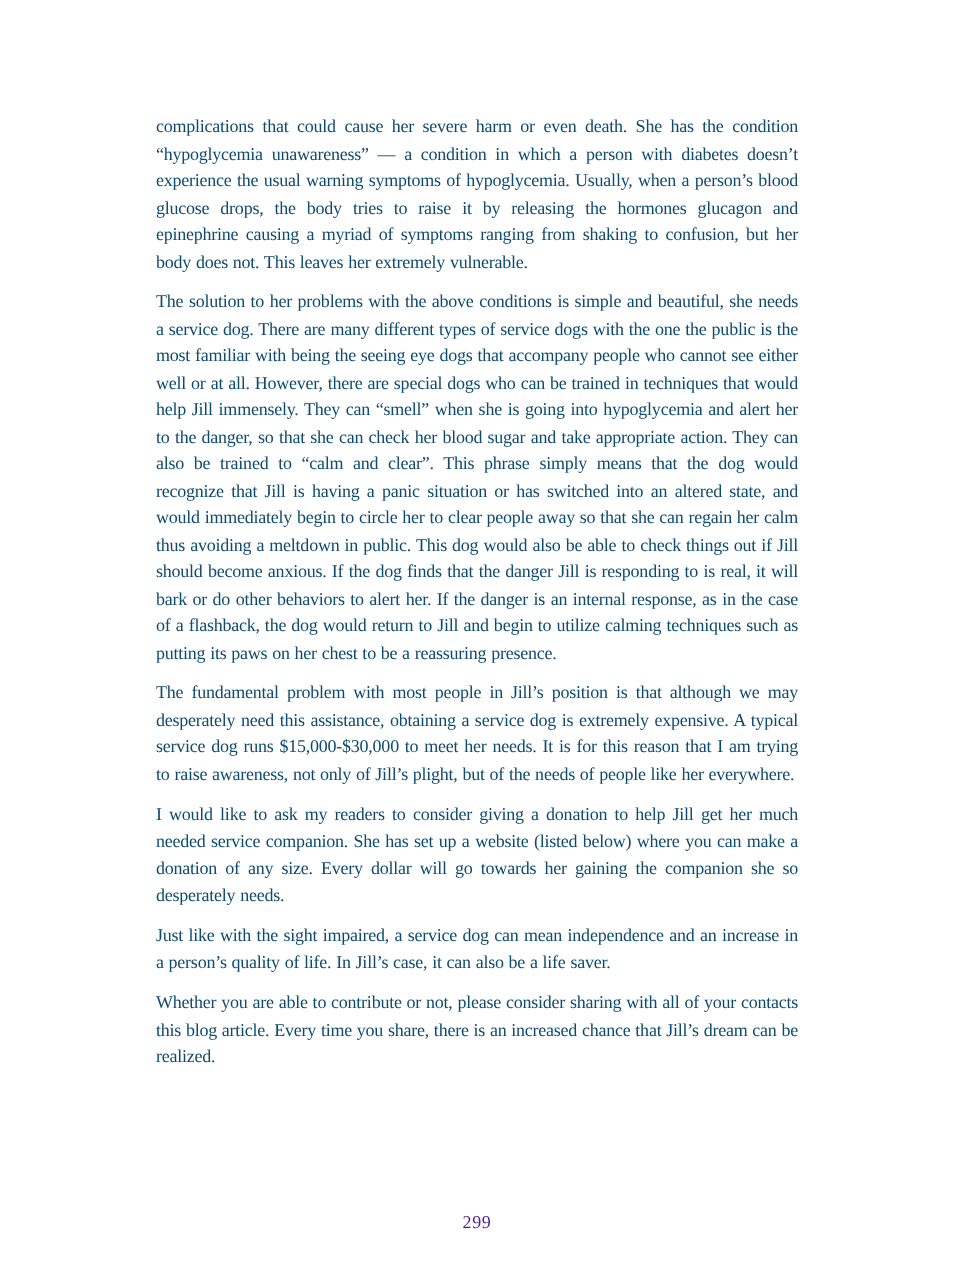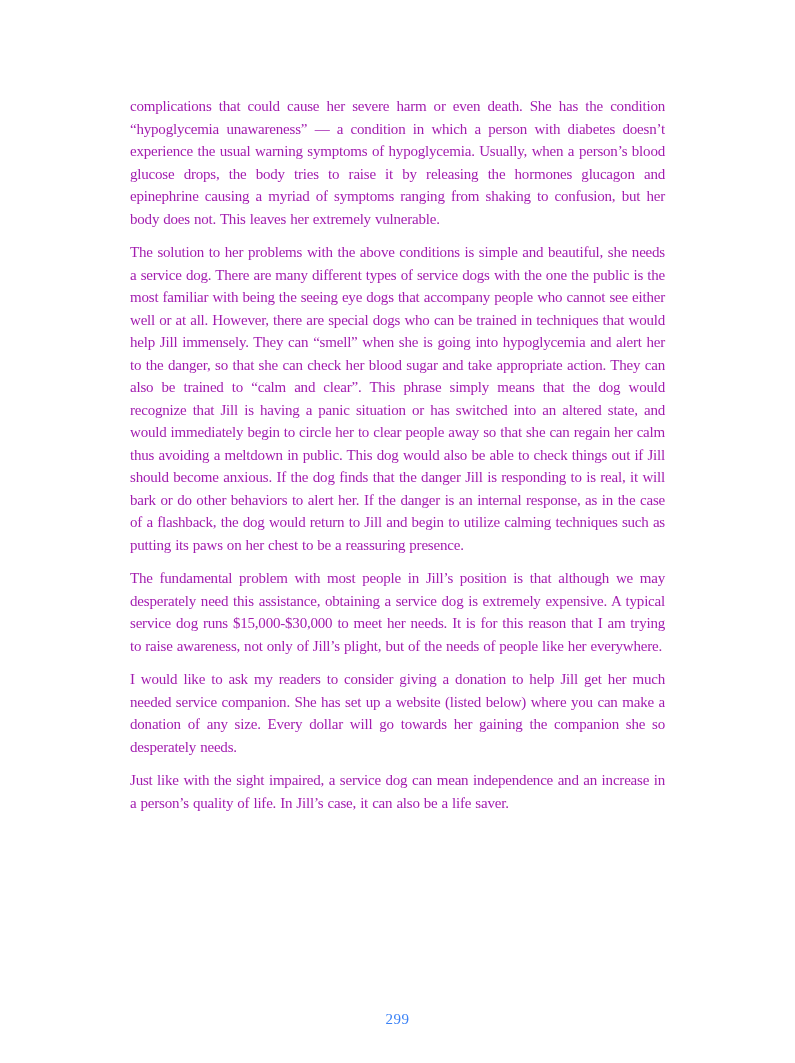--- a/index.html
+++ b/index.html
@@ -27,39 +27,40 @@
     left: 130px;
     top: 95px;
     width: 535px;
   }
   .content p {
     margin: 0 0 11px 0;
     font-size: 15px;
     line-height: 22.5px;
     letter-spacing: -0.2px;
     word-spacing: 0.5px;
-    color: #a21caf;
+    color: #0c4a6e;
     text-align: justify;
   }
   .page-number {
     position: absolute;
     left: 0;
     top: 1011px;
     width: 795px;
     text-align: center;
     font-size: 15px;
-    color: #3b82f6;
+    color: #4c1d95;
     letter-spacing: 0.5px;
   }
 </style>
 </head>
 <body>
 
 <div class="page">
   <div class="content">
     <p>complications that could cause her severe harm or even death. She has the condition “hypoglycemia unawareness” — a condition in which a person with diabetes doesn’t experience the usual warning symptoms of hypoglycemia. Usually, when a person’s blood glucose drops, the body tries to raise it by releasing the hormones glucagon and epinephrine causing a myriad of symptoms ranging from shaking to confusion, but her body does not. This leaves her extremely vulnerable.</p>
     <p>The solution to her problems with the above conditions is simple and beautiful, she needs a service dog. There are many different types of service dogs with the one the public is the most familiar with being the seeing eye dogs that accompany people who cannot see either well or at all. However, there are special dogs who can be trained in techniques that would help Jill immensely. They can “smell” when she is going into hypoglycemia and alert her to the danger, so that she can check her blood sugar and take appropriate action. They can also be trained to “calm and clear”. This phrase simply means that the dog would recognize that Jill is having a panic situation or has switched into an altered state, and would immediately begin to circle her to clear people away so that she can regain her calm thus avoiding a meltdown in public. This dog would also be able to check things out if Jill should become anxious. If the dog finds that the danger Jill is responding to is real, it will bark or do other behaviors to alert her. If the danger is an internal response, as in the case of a flashback, the dog would return to Jill and begin to utilize calming techniques such as putting its paws on her chest to be a reassuring presence.</p>
     <p>The fundamental problem with most people in Jill’s position is that although we may desperately need this assistance, obtaining a service dog is extremely expensive. A typical service dog runs $15,000-$30,000 to meet her needs. It is for this reason that I am trying to raise awareness, not only of Jill’s plight, but of the needs of people like her everywhere.</p>
     <p>I would like to ask my readers to consider giving a donation to help Jill get her much needed service companion. She has set up a website (listed below) where you can make a donation of any size. Every dollar will go towards her gaining the companion she so desperately needs.</p>
     <p>Just like with the sight impaired, a service dog can mean independence and an increase in a person’s quality of life. In Jill’s case, it can also be a life saver.</p>
+    <p>Whether you are able to contribute or not, please consider sharing with all of your contacts this blog article. Every time you share, there is an increased chance that Jill’s dream can be realized.</p>
   </div>
   <div class="page-number">299</div>
 </div>
 
 </body></html>

